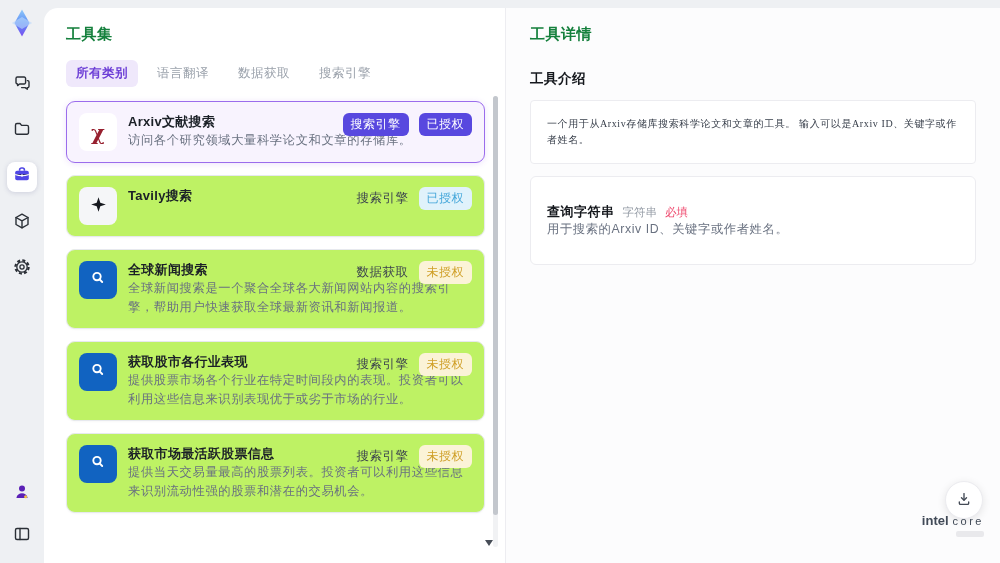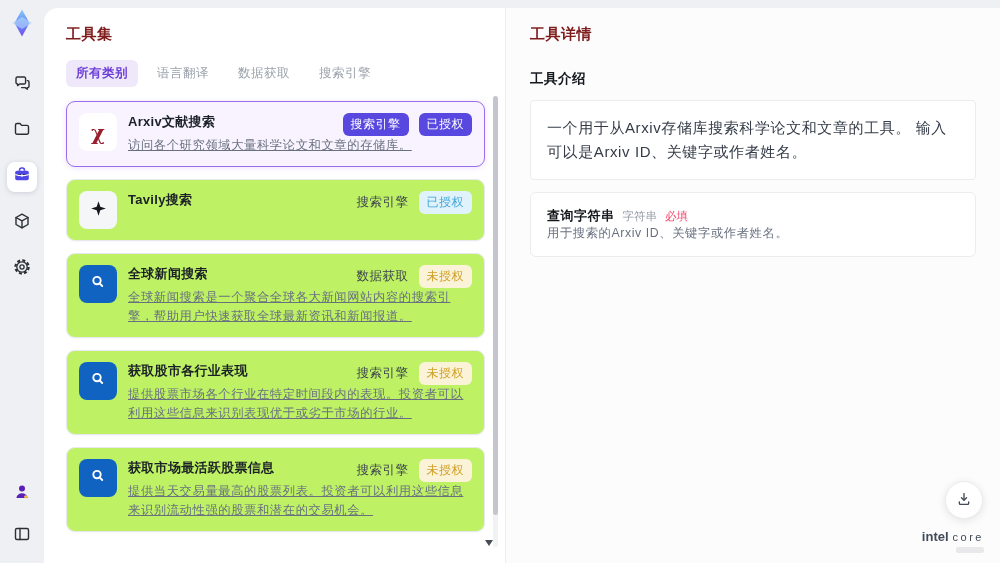--- a/index.html
+++ b/index.html
@@ -16,74 +16,74 @@
              border-radius:8px; cursor:pointer; }
   .nav-btn.active { background:#fff; box-shadow:0 1px 5px rgba(60,60,120,.18); }
   .sb-spacer { flex:1; }
   .sb-bottom { display:flex; flex-direction:column; gap:12px; align-items:center; }
 
   
   .panel { position:absolute; left:44px; top:8px; right:0; bottom:0; background:#fff;
            border-top-left-radius:14px; display:flex; overflow:hidden; }
 
   .list-panel { flex:0 0 461px; width:461px; padding:17px 20px 0 22px; position:relative; overflow:hidden; }
-  .page-title { font-size:15px; font-weight:700; color:#7f1d1d; letter-spacing:.5px; }
+  .page-title { font-size:15px; font-weight:700; color:#15803d; letter-spacing:.5px; }
   .tabs { display:flex; gap:9px; margin-top:16px; align-items:flex-end; }
   .tab { font-size:12.5px; color:#9aa1ab; padding:5px 10px; border-radius:6px; cursor:pointer; letter-spacing:.5px; }
   .tab.active { color:#6d3fd6; background:#efe8fb; font-weight:700; }
 
   .tools { margin-top:14px; display:flex; flex-direction:column; gap:12px; }
   .tool-card { position:relative; border:1px solid #e7e9ee; border-radius:9px; background:#bef264;
                padding:11px 12px; display:flex; gap:11px; cursor:pointer;
                box-shadow:0 1px 2px rgba(16,24,40,.03); }
   .tool-card.selected { border-color:var(--selected-border,#9b6cec); background:#f8f3fe;
                         box-shadow:0 1px 6px rgba(124,58,237,.14); }
   .tool-icon { width:38px; height:38px; flex:0 0 38px; border-radius:8px; background:#f5f6f8;
                display:flex; align-items:center; justify-content:center; }
   .tool-icon.arxiv { background:#fff; }
   .tool-icon.bluesearch { background:var(--app-blue,#1163c1); }
   .arxiv-glyph { font-size:21px; font-weight:700; color:var(--arxiv-red,#97202f);
                  font-family:"DejaVu Serif",serif; line-height:1; }
   .tool-body { flex:1; min-width:0; }
   .tool-title { font-size:13px; font-weight:700; color:#1b2027; letter-spacing:.3px; }
-  .tool-desc { margin-top:5px; font-size:12.3px; color:#697180; line-height:1.55;
-               letter-spacing:.6px; max-width:338px;text-decoration:underline; }
+  .tool-desc { font-size:12.3px; color:#697180; line-height:1.55;
+               letter-spacing:.6px; max-width:338px; }
   .tool-side { position:absolute; top:11px; right:12px; display:flex; gap:10px; align-items:center; }
   .badge { font-size:12px; padding:3px 8px; border-radius:6px; letter-spacing:.5px; white-space:nowrap; }
   .b-solid { background:var(--accent,#5848df); color:#fff; }
   .b-info  { background:var(--info-bg,#e0f2fb); color:var(--info-text,#45a7da); }
   .b-warn  { background:var(--warn-bg,#fbf3d7); color:var(--warn-text,#cf9f27); }
   .cat-text { font-size:12.5px; color:#3c434e; letter-spacing:.5px; }
 
   .scrollbar { position:absolute; top:88px; bottom:16px; right:7px; width:5px;
                border-radius:3px; background:#f1f2f4; cursor:pointer; }
   .scroll-thumb { width:5px; height:93%; border-radius:3px; background:#c3c7cd; }
   .down-arrow { position:absolute; right:12px; bottom:17px; width:0; height:0;
                 border-left:4px solid transparent; border-right:4px solid transparent;
                 border-top:6px solid #474d57; }
 
   
   .detail-panel { flex:1; background:#fcfcfd; border-left:1px solid #ededf1; padding:17px 24px; position:relative; }
   .section-h { font-size:13.5px; font-weight:700; color:#15181d; letter-spacing:.5px; margin-top:22px; }
   .section-h.first { margin-top:26px; }
   .intro-card { margin-top:12px; background:#fff; border:1px solid #ececf0; border-radius:4px;
-                padding:15px 16px; font-size:15px; color:#353c48; letter-spacing:.6px; line-height:1.6; }
+                padding:15px 16px; font-size:10px; color:#353c48; letter-spacing:.6px; line-height:1.6;font-family:Liberation Serif, serif; }
   .param-card { margin-top:12px; background:#fff; border:1px solid #ececf0; border-radius:6px;
-                padding:14px 16px; }
+                padding:26px 16px; }
   .param-head { display:flex; align-items:baseline; gap:8px; }
   .p-name { font-size:13px; font-weight:700; color:#15181d; letter-spacing:.5px; }
   .p-type { font-size:11.5px; color:#959ca6; }
   .p-req { font-size:11.5px; color:var(--required-red,#ef486d); }
   .p-desc { font-size:12.3px; color:#697180; letter-spacing:.6px; }
 
   
   .fab { position:absolute; right:17px; bottom:44px; width:38px; height:38px; border-radius:50%;
          background:#fff; border:1px solid #ececf0; box-shadow:0 2px 8px rgba(0,0,0,.10);
          display:flex; align-items:center; justify-content:center; cursor:pointer; }
-  .intel { position:absolute; right:16px; bottom:10px; text-align:left; }
+  .intel { position:absolute; right:16px; bottom:26px; text-align:left; }
   .intel-line { font-size:13px; color:#414a57; white-space:nowrap; }
   .intel .brand { font-weight:700; }
   .intel .core { font-weight:400; letter-spacing:2.5px; margin-left:4px; font-size:11px; }
   .intel-sub { margin-top:3px; margin-left:auto; width:28px; height:6px; background:#e9e9ec; border-radius:2px; }
 </style>
 </head>
 <body style="--accent: #5848df; --selected-border: #9b6cec; --info-bg: #e0f2fb; --info-text: #45a7da; --warn-bg: #fbf3d7; --warn-text: #cf9f27; --required-red: #ef486d; --arxiv-red: #97202f; --app-blue: #1163c1;">
 
 <aside class="sidebar">
   <div class="logo">

